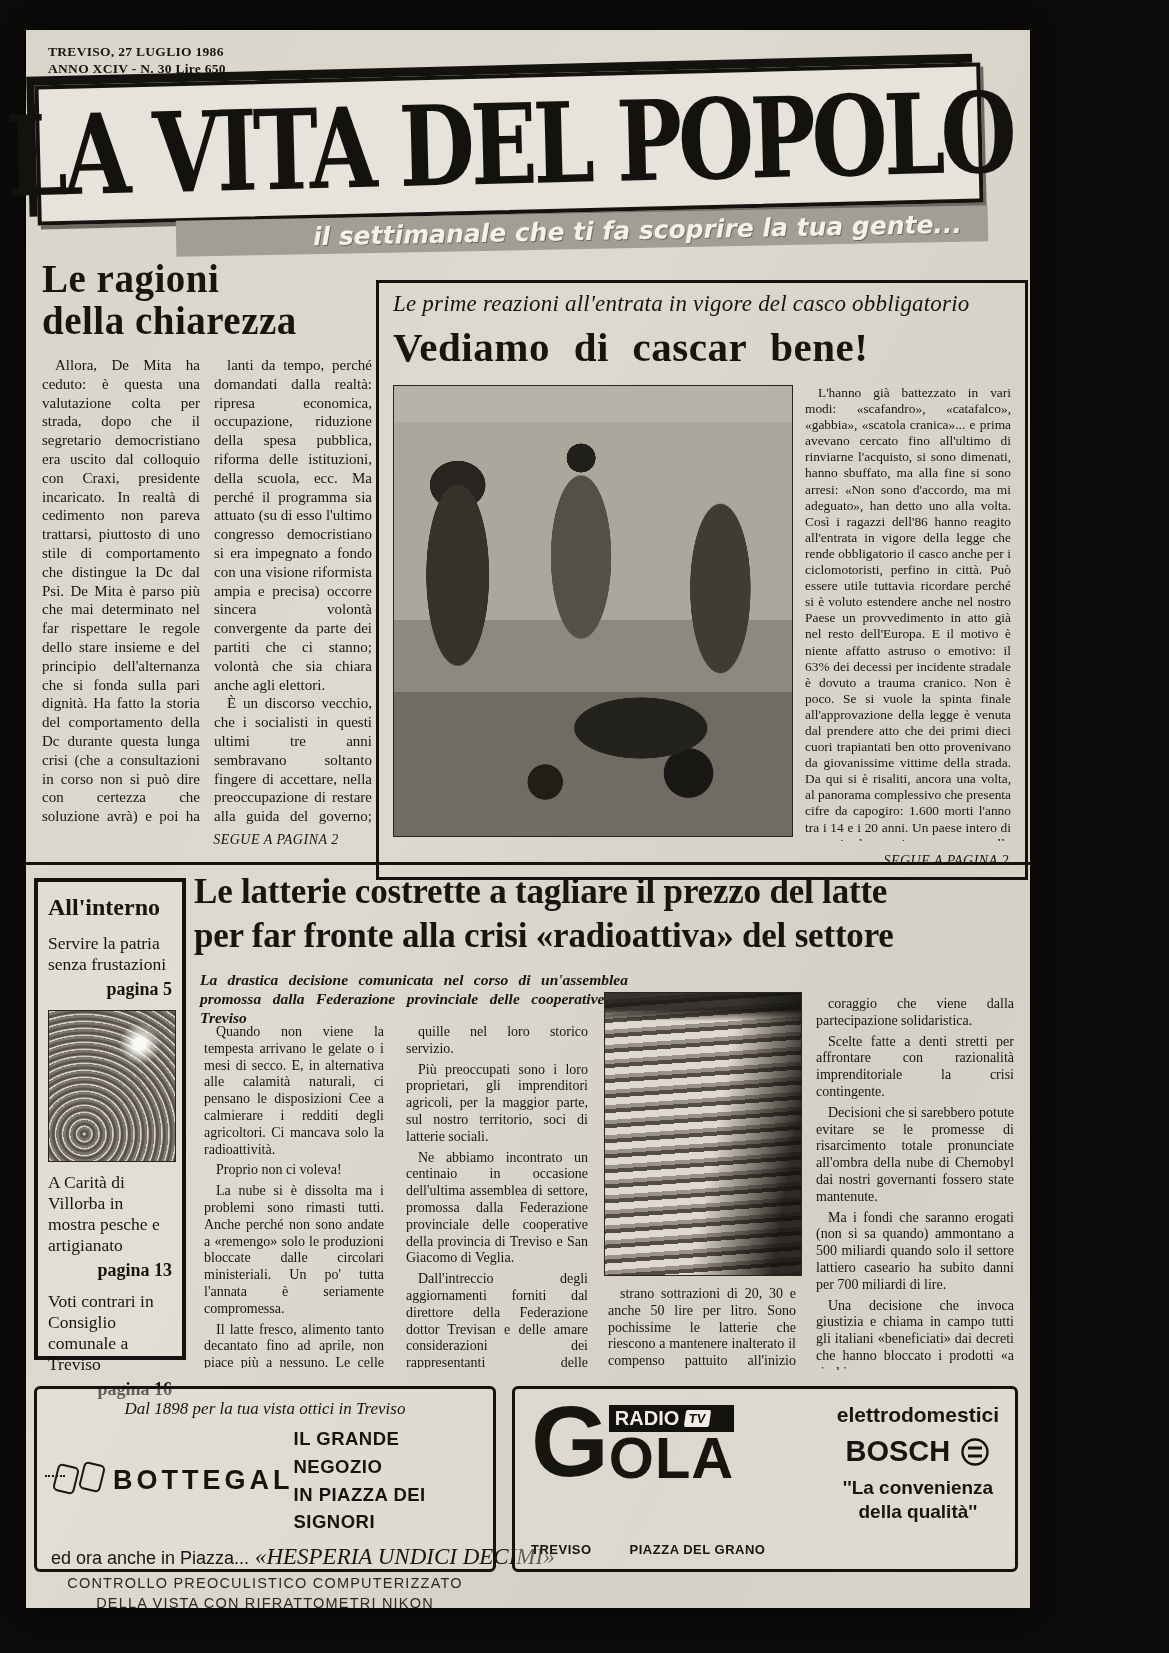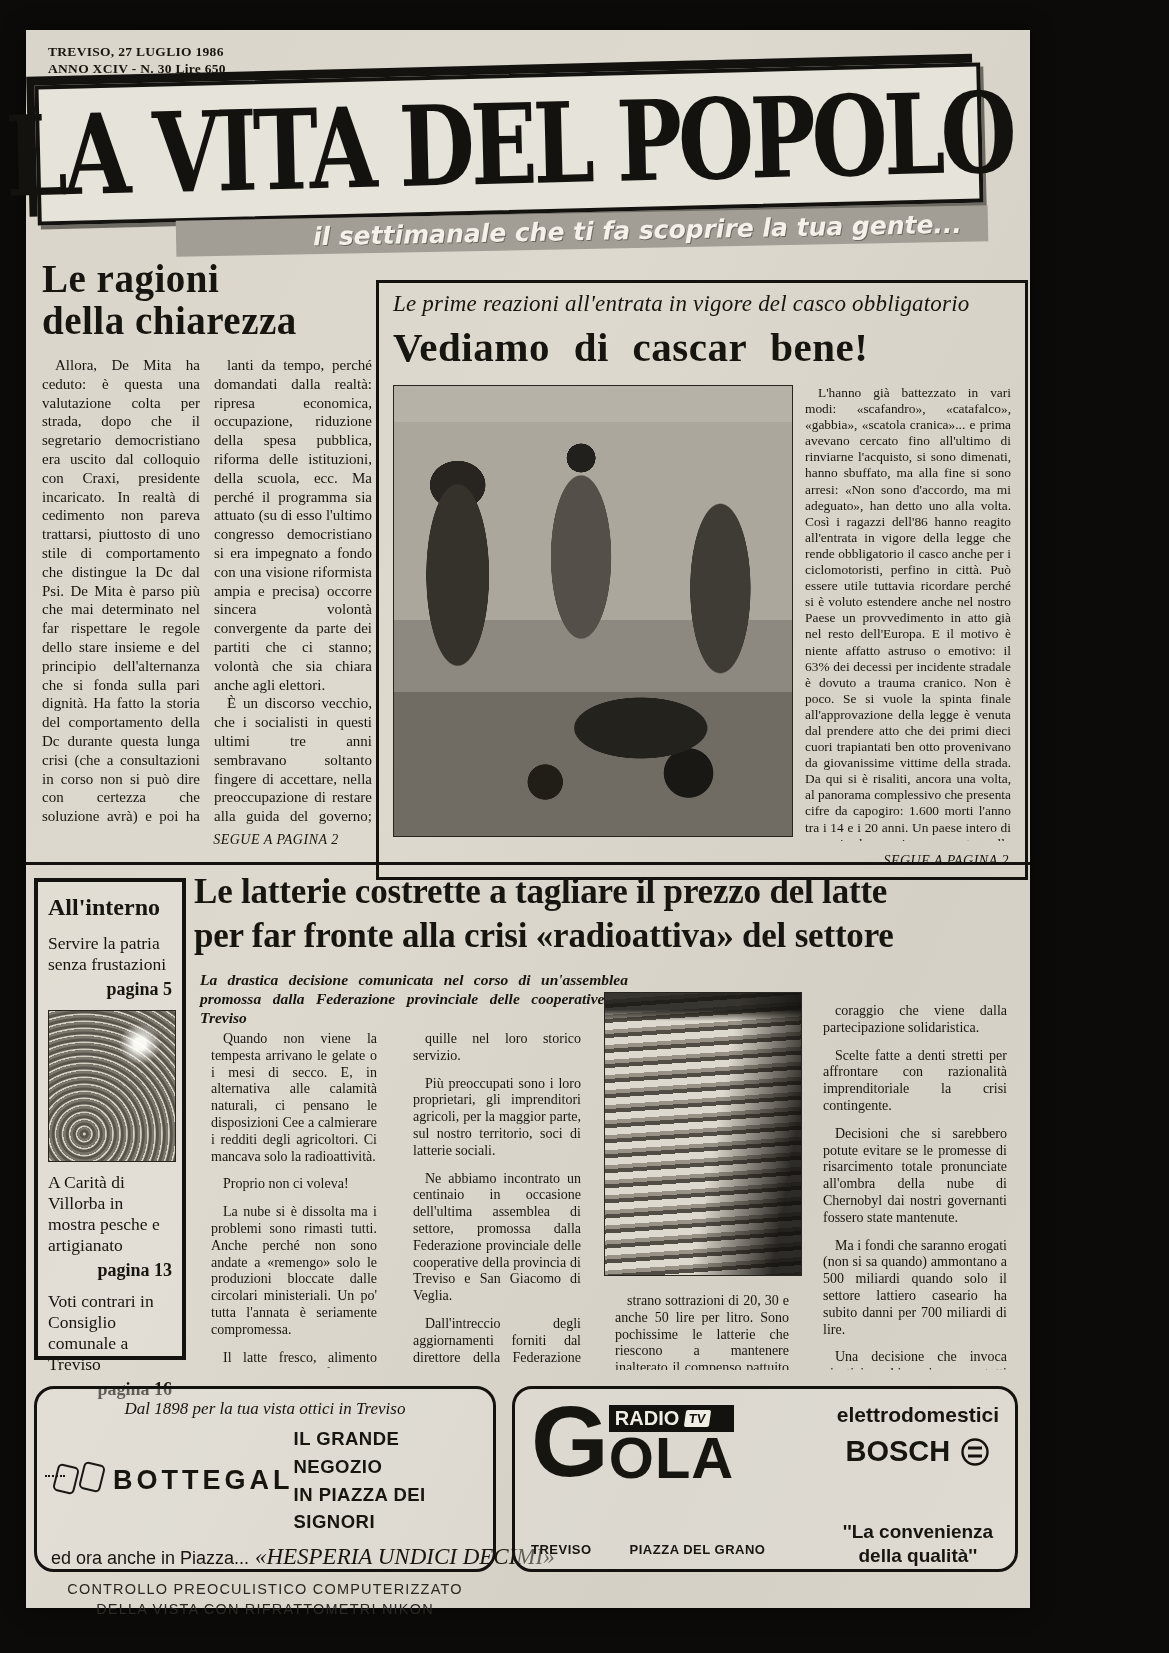--- a/index.html
+++ b/index.html
@@ -60,40 +60,40 @@
   
   .rule{background:#14120e;}
   .inside-box{left:8px;top:848px;width:152px;height:482px;border:4px solid #14120e;
               background:rgba(235,232,224,.35);padding:12px 10px;box-sizing:border-box;}
   .inside-title{font-weight:bold;font-size:24px;margin-bottom:12px;}
   .inside-item{font-size:17.5px;line-height:1.2;margin-bottom:2px;}
   .inside-page{font-weight:bold;font-size:18px;text-align:right;margin:4px 0 10px 0;}
   .dairy-head{font-weight:bold;font-size:35px;line-height:1.25;letter-spacing:-.2px;white-space:nowrap;}
   .standfirst{font-weight:bold;font-style:italic;font-size:15.5px;line-height:19px;text-align:justify;}
   .dairycol{font-size:14px;line-height:16.8px;text-align:justify;overflow:hidden;}
-  .dairycol p{margin:11px;text-indent:12px;}
-
-  
-  .ad{border:3.5px solid #14120e;border-radius:20px;box-sizing:border-box;background:rgba(236,233,225,.35);}
+  .dairycol p{margin:4px;text-indent:12px;}
+
+  
+  .ad{border:3.5px solid #14120e;border-radius:6px;box-sizing:border-box;background:rgba(236,233,225,.35);}
   .ad1-tag{font-style:italic;font-size:17px;text-align:center;}
   .bottegal{font-family:"Liberation Sans",sans-serif;font-weight:bold;font-size:27px;letter-spacing:4px;}
   .ad1-big{font-family:"Liberation Sans",sans-serif;font-weight:bold;font-size:18.5px;line-height:1.5;letter-spacing:.5px;}
   .hesperia-row{font-size:23px;white-space:nowrap;}
   .hesperia-row .pre{font-family:"Liberation Sans",sans-serif;font-size:18px;}
   .hesperia-row .it{font-style:italic;}
   .ctrl{font-family:"Liberation Sans",sans-serif;font-size:14.5px;letter-spacing:1.2px;text-align:center;line-height:1.35;color:#2a2822;}
   .gola-g{font-family:"Liberation Sans",sans-serif;font-weight:bold;font-size:100px;line-height:.8;letter-spacing:-2px;}
   .gola-ola{font-family:"Liberation Sans",sans-serif;font-weight:bold;font-size:58px;line-height:.9;letter-spacing:1px;}
   .radio-badge{background:#14120e;color:#f0ede5;font-family:"Liberation Sans",sans-serif;
                font-weight:bold;font-size:20px;padding:2px 6px;display:inline-flex;align-items:center;gap:6px;}
   .tvicon{display:inline-block;background:#f0ede5;color:#14120e;font-size:13px;font-weight:bold;
           padding:1px 4px;transform:skewX(-8deg);border-radius:2px;}
   .gola-right1{font-family:"Liberation Sans",sans-serif;font-weight:bold;font-size:21px;}
   .bosch-row{font-family:"Liberation Sans",sans-serif;font-weight:bold;font-size:29px;display:flex;align-items:center;gap:10px;}
-  .quote{font-family:"Liberation Sans",sans-serif;font-weight:bold;font-size:19px;line-height:1.25;text-align:center;margin-top:44px;}
+  .quote{font-family:"Liberation Sans",sans-serif;font-weight:bold;font-size:19px;line-height:1.25;text-align:center;}
   .gola-bottom{font-family:"Liberation Sans",sans-serif;font-weight:bold;font-size:13px;letter-spacing:.5px;display:flex;gap:38px;}
 </style>
 </head>
 <body>
 
 <div id="scan">
   <div id="page">
 
     <div class="abs dateline" style="left:22px;top:14px;">
       <div>TREVISO, 27 LUGLIO 1986</div>
@@ -194,21 +194,21 @@
         </div>
         <div class="ad1-big" style="text-align:left;">
           <div>IL GRANDE NEGOZIO</div>
           <div>IN PIAZZA DEI SIGNORI</div>
         </div>
       </div>
       <div class="hesperia-row" style="margin-top:8px;">
         <span class="pre">ed ora anche in Piazza...</span>
         <span class="it">«HESPERIA UNDICI DECIMI»</span>
       </div>
-      <div class="ctrl" style="margin-top:10px;">
+      <div class="ctrl" style="margin-top:4px;">
         <div>CONTROLLO PREOCULISTICO COMPUTERIZZATO</div>
         <div>DELLA VISTA CON RIFRATTOMETRI NIKON</div>
       </div>
     </div>
 
     <div class="abs ad" style="left:486px;top:1356px;width:506px;height:186px;padding:12px 16px;display:flex;justify-content:space-between;">
       <div style="display:flex;flex-direction:column;justify-content:space-between;">
         <div style="display:flex;align-items:flex-start;">
           <span class="gola-g">G</span>
           <span style="display:inline-flex;flex-direction:column;margin-left:2px;margin-top:4px;">

